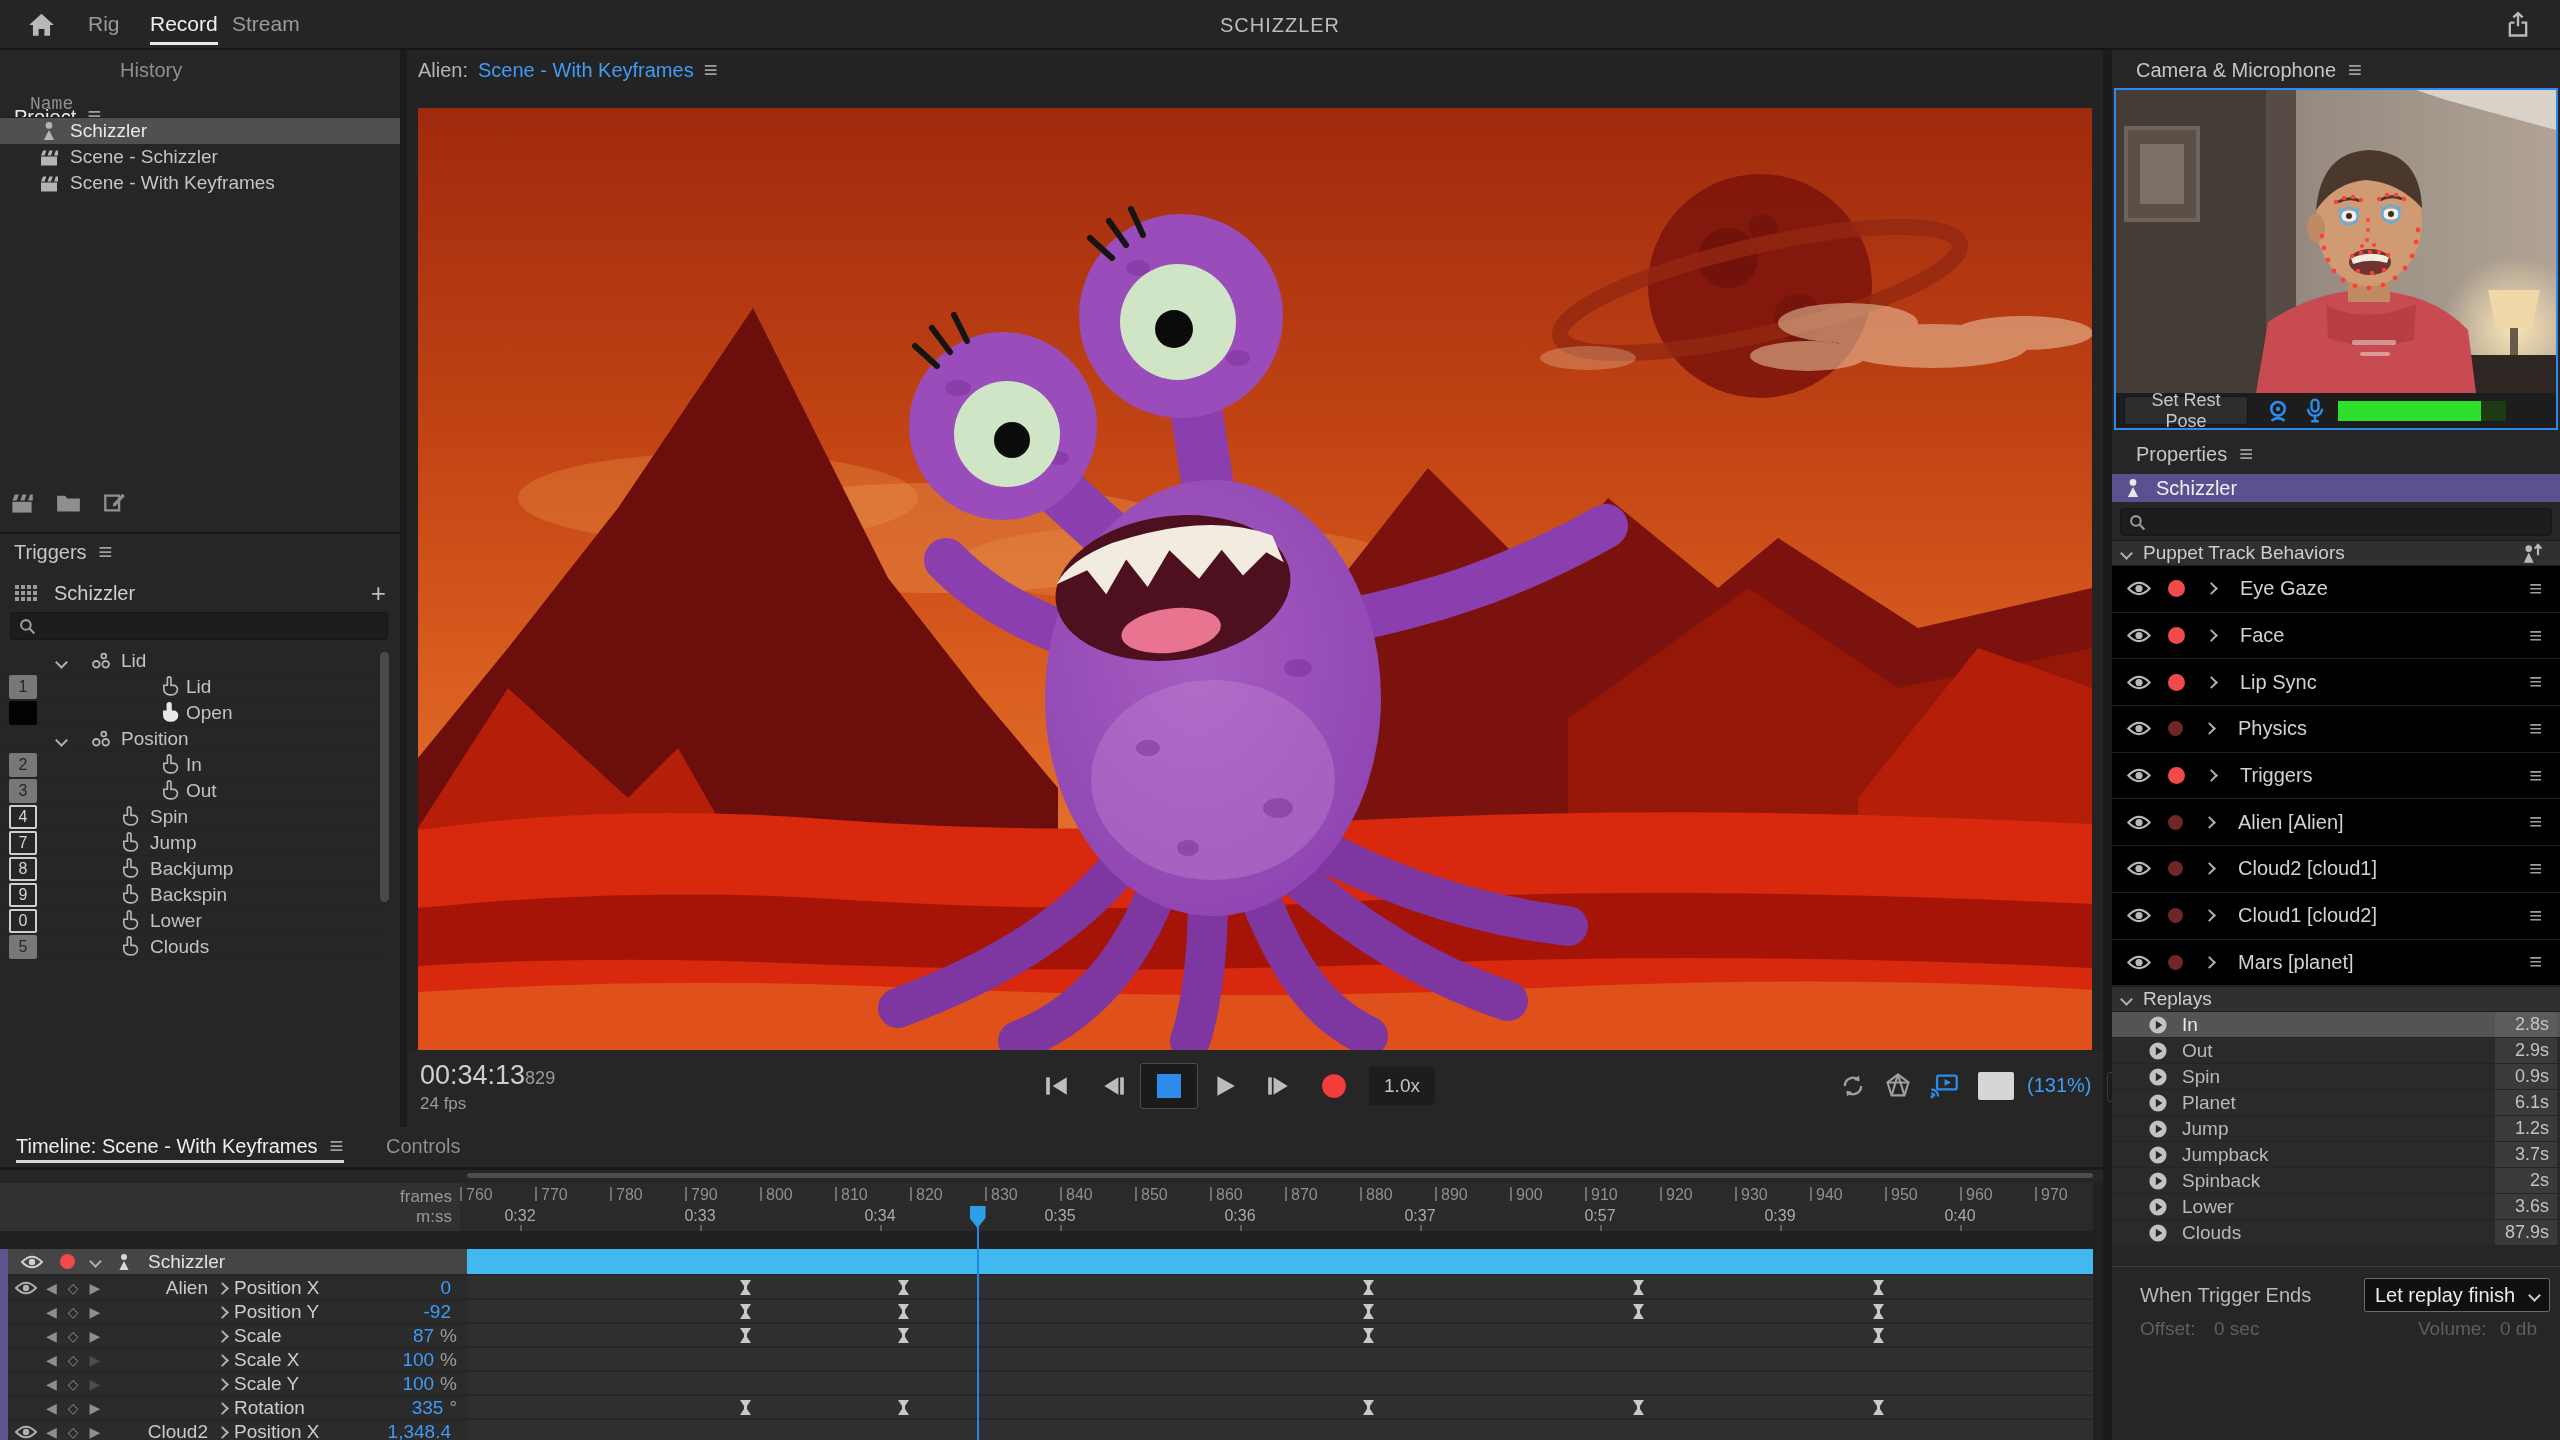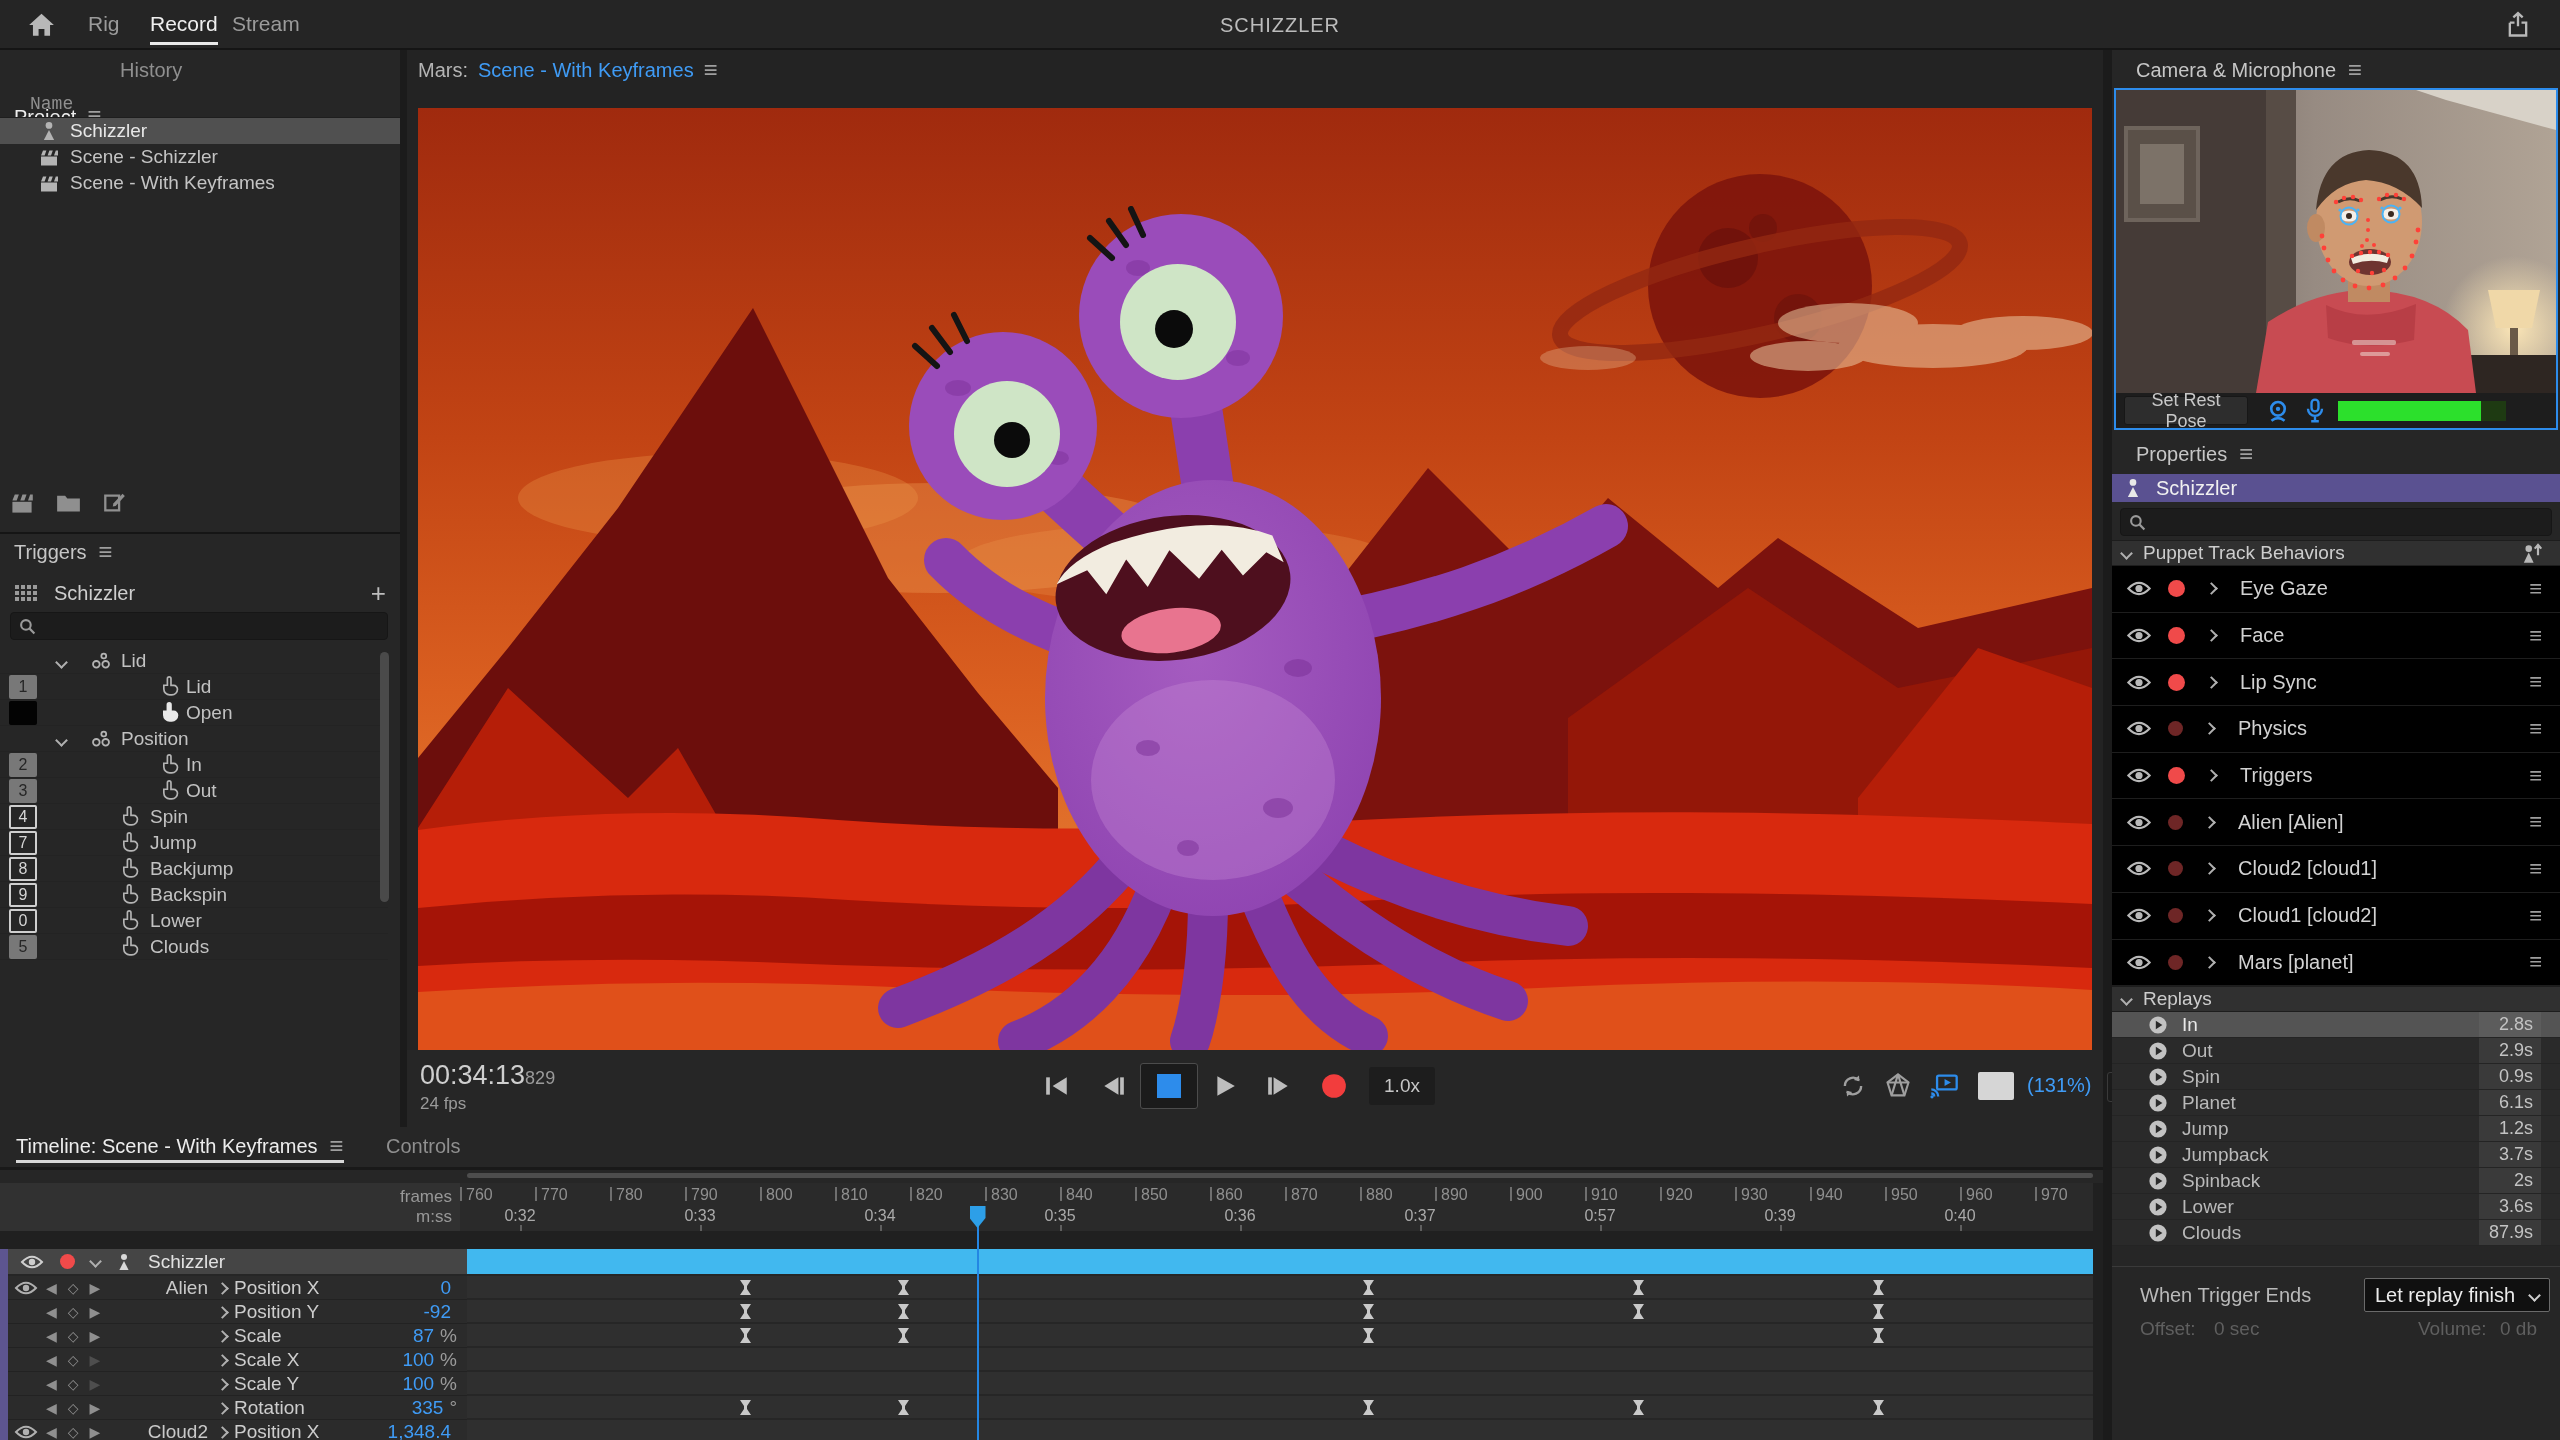--- a/index.html
+++ b/index.html
@@ -103,21 +103,21 @@
   .bhv-row .eye{margin-left:14px;}
   .bhv-row .dot{width:15px;height:15px;border-radius:50%;background:#6e2626;margin-left:16px;flex:none;}
   .bhv-row.armed .dot{background:var(--red);width:17px;height:17px;}
   .bhv-row .chev{margin-left:22px;}
   .bhv-row .lbl{margin-left:24px;font-size:20px;color:#d2d2d2;}
   .bhv-row .hamb{margin-left:auto;margin-right:18px;font-size:22px;}
   #replays{left:0;top:962px;width:448px;}
   .rep-row{height:26px;display:flex;align-items:center;border-bottom:1px solid #242424;background:#2a2a2a;cursor:pointer;position:relative;}
   .rep-row .pico{margin-left:36px;}
   .rep-row .lbl{margin-left:14px;font-size:19px;color:#b9b9b9;}
-  .rep-dur{position:absolute;right:19px;top:0;width:62px;height:100%;background:#3a3a3a;display:flex;align-items:center;justify-content:flex-end;padding-right:8px;font-size:18px;color:#c3c3c3;}
+  .rep-dur{position:absolute;right:3px;top:0;width:62px;height:100%;background:#3a3a3a;display:flex;align-items:center;justify-content:flex-end;padding-right:8px;font-size:18px;color:#c3c3c3;}
   .rep-row.sel{background:#545454;}
   .rep-row.sel .lbl{color:#e8e8e8;}
   .rep-row.sel .rep-dur{background:#5c5c5c;}
   #wte-divider{left:0;top:1216px;width:448px;height:1px;background:#3a3a3a;}
   #wte-row{left:0;top:1228px;width:448px;height:34px;display:flex;align-items:center;}
   #wte-label{margin-left:28px;font-size:20px;color:#b9b9b9;}
   #wte-select{margin-left:auto;margin-right:10px;width:186px;height:34px;background:#101010;border:1px solid #6a6a6a;border-radius:2px;
      display:flex;align-items:center;padding:0 10px;font-size:20px;color:#ececec;cursor:pointer;}
   #wte-select .chev{margin-left:auto;border-color:#cfcfcf;}
   #wte-dim{left:0;top:1268px;width:448px;height:26px;font-size:19px;color:#5f5f5f;}
@@ -433,21 +433,21 @@
         </span>
         <span class="lbl">Clouds</span>
       </div>
 
   </div>
   <div id="trig-scroll" class="abs"></div>
 </section>
 
 <section id="scene-panel" class="abs">
   <div id="scene-header" class="abs">
-    <span class="lab">Mars:</span>
+    <span class="lab">Alien:</span>
     <span class="link">Scene - With Keyframes</span>
     <span class="hamb">≡</span>
   </div>
 
   <div id="scene-canvas" class="abs">
     <svg width="1674" height="942" viewBox="0 0 1674 942" preserveAspectRatio="none">
       <defs>
         <linearGradient id="sky" x1="0" y1="0" x2="0" y2="1">
           <stop offset="0" stop-color="#a02a0e"></stop>
             <stop offset="0.35" stop-color="#c24414"></stop>

